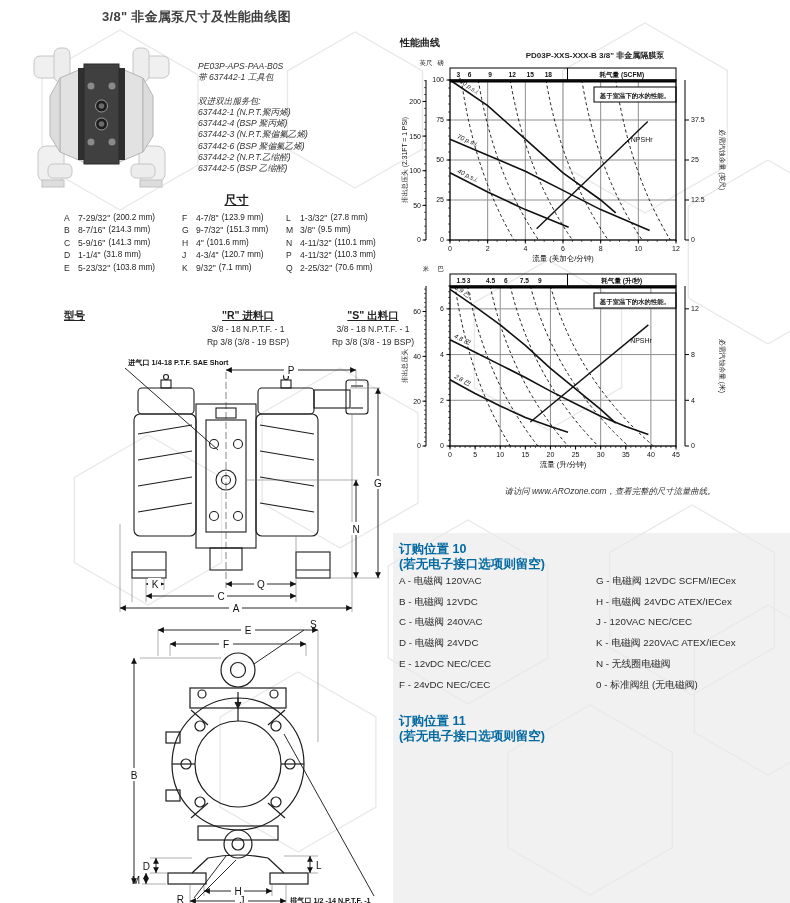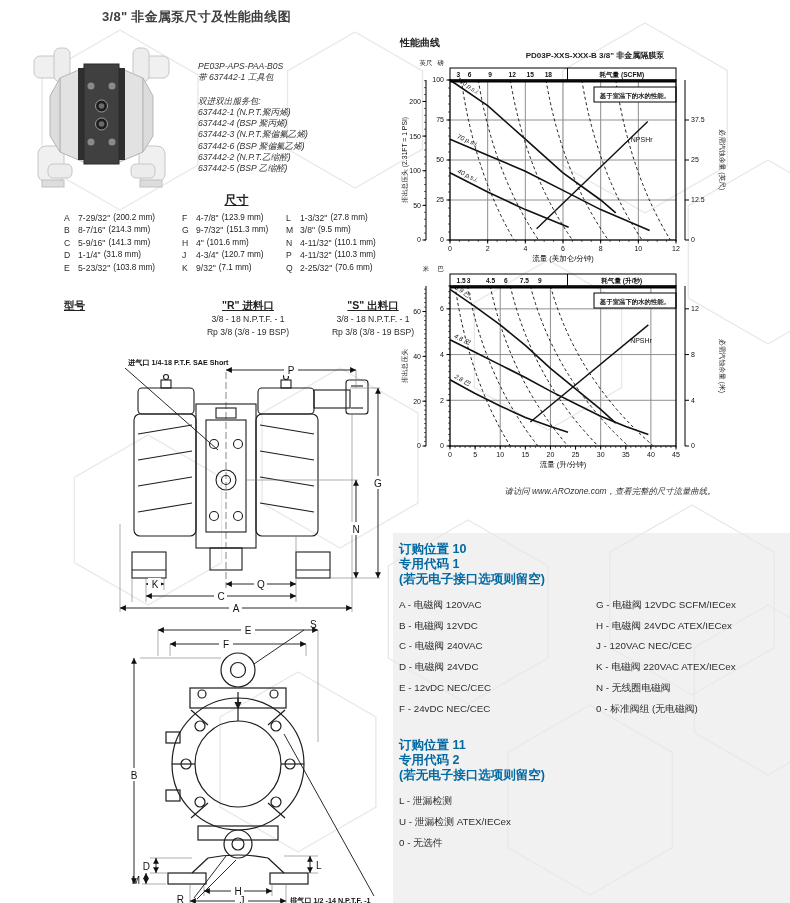--- a/index.html
+++ b/index.html
@@ -13,40 +13,40 @@
   #info{left:198px;top:50px;width:190px;font-style:italic;font-size:8.6px;color:#333;line-height:11.3px;margin-top:11px;}
   #info .gap{height:12px;}
   .dim-head{left:64px;top:192px;width:345px;text-align:center;font-size:12px;font-weight:bold;text-decoration:underline;color:#222;}
   #dimcols{left:64px;top:212px;width:350px;display:flex;}
   .dim-col{display:flex;flex-direction:column;}
   .dim-col:nth-child(1){width:118px}.dim-col:nth-child(2){width:104px}.dim-col:nth-child(3){width:126px}
   .dim-row{display:flex;line-height:12.4px;}
   .dl{width:14px;font-size:8.6px;}
   .di{font-size:8.6px;}
   .dm{font-size:8.2px;margin-left:3px;color:#222;}
-  #models{left:64px;top:299px;width:368px;display:flex;}
+  #models{left:64px;top:309px;width:368px;display:flex;}
   #models .mcol{display:flex;flex-direction:column;line-height:13.5px;}
   #models .mcol1{width:118px;text-align:left;}
   #models .mcol2{width:132px;text-align:center;}
   #models .mcol3{width:118px;text-align:center;}
   .mhead{font-size:10.5px;font-weight:bold;text-decoration:underline;color:#222;}
   .mrow{font-size:9.6px;}
   .mrow .u{text-decoration:underline;}
   .port{font-size:8.6px;}
   #front-draw{left:58px;top:354px;width:345px;height:258px;}
   #side-draw{left:58px;top:612px;width:345px;height:292px;}
   .chart-title{left:400px;top:36px;width:390px;text-align:left;font-size:10px;font-weight:bold;color:#222;}
   .chart-sub{left:400px;top:50px;width:390px;text-align:center;font-size:8px;font-weight:bold;color:#222;}
   #chart1{left:400px;top:58px;}
   #chart2{left:400px;top:264px;}
   .weblink{left:430px;top:486px;width:360px;text-align:center;font-style:italic;font-size:8.4px;color:#333;}
   #ordering{left:399px;top:542px;width:382px;}
   .ord-sec{margin-bottom:15px;}
   .ord-title{font-weight:bold;font-size:12.5px;color:#0369a1;line-height:1.2;}
-  .ord-cols{display:flex;margin-top:12px;}
+  .ord-cols{display:flex;margin-top:3px;}
   .ord-col-left{width:197px;}
   .ord-col-right{flex:1;}
   .ord-item{font-size:9.8px;color:#2e2e2e;margin:0 0 8.5px 0;padding-left:15px;text-indent:-15px;white-space:pre-line;line-height:1.25;}
   svg text{font-family:"Liberation Sans","DejaVu Sans",sans-serif;fill:#111;}
   .dwnote{font-size:7.2px;font-weight:bold;}
   .dwletter{font-size:10px;}
 </style>
 </head>
 <body>
 
@@ -758,21 +758,20 @@
         <text x="291" y="92.97142857142859" font-size="7">8</text>
         <line x1="285" y1="44.85714285714286" x2="289" y2="44.85714285714286" stroke="#000" stroke-width="1"></line>
         <text x="291" y="47.25714285714286" font-size="7">12</text>
         <text x="320" y="102" font-size="6.8" text-anchor="middle" transform="rotate(90 320 102)">必需汽蚀余量 (米)</text>
       </svg></div>
   <div class="abs weblink">请访问 www.AROzone.com，查看完整的尺寸流量曲线。</div>
 
   <div class="abs" id="ordering">
       <div class="ord-sec">
         <div class="ord-title">订购位置 10</div>
-        <div class="ord-title">专用代码 1</div>
         <div class="ord-title">(若无电子接口选项则留空)</div>
         <div class="ord-cols">
           <div class="ord-col-left">
             <div class="ord-item">A - 电磁阀 120VAC</div>
             <div class="ord-item">B - 电磁阀 12VDC</div>
             <div class="ord-item">C - 电磁阀 240VAC</div>
             <div class="ord-item">D - 电磁阀 24VDC</div>
             <div class="ord-item">E - 12vDC NEC/CEC</div>
             <div class="ord-item">F - 24vDC NEC/CEC</div>
           </div>
@@ -781,24 +780,18 @@
             <div class="ord-item">H - 电磁阀 24VDC ATEX/IECex</div>
             <div class="ord-item">J - 120VAC NEC/CEC</div>
             <div class="ord-item">K - 电磁阀 220VAC ATEX/IECex</div>
             <div class="ord-item">N - 无线圈电磁阀</div>
             <div class="ord-item">0 - 标准阀组 (无电磁阀)</div>
           </div>
         </div>
       </div>
       <div class="ord-sec">
         <div class="ord-title">订购位置 11</div>
-        <div class="ord-title">专用代码 2</div>
         <div class="ord-title">(若无电子接口选项则留空)</div>
         <div class="ord-cols">
-          <div class="ord-col-right">
-            <div class="ord-item">L - 泄漏检测</div>
-            <div class="ord-item">U - 泄漏检测 ATEX/IECex</div>
-            <div class="ord-item">0 - 无选件</div>
-          </div>
         </div>
       </div>
     </div>
 </div>
 
 </body></html>

